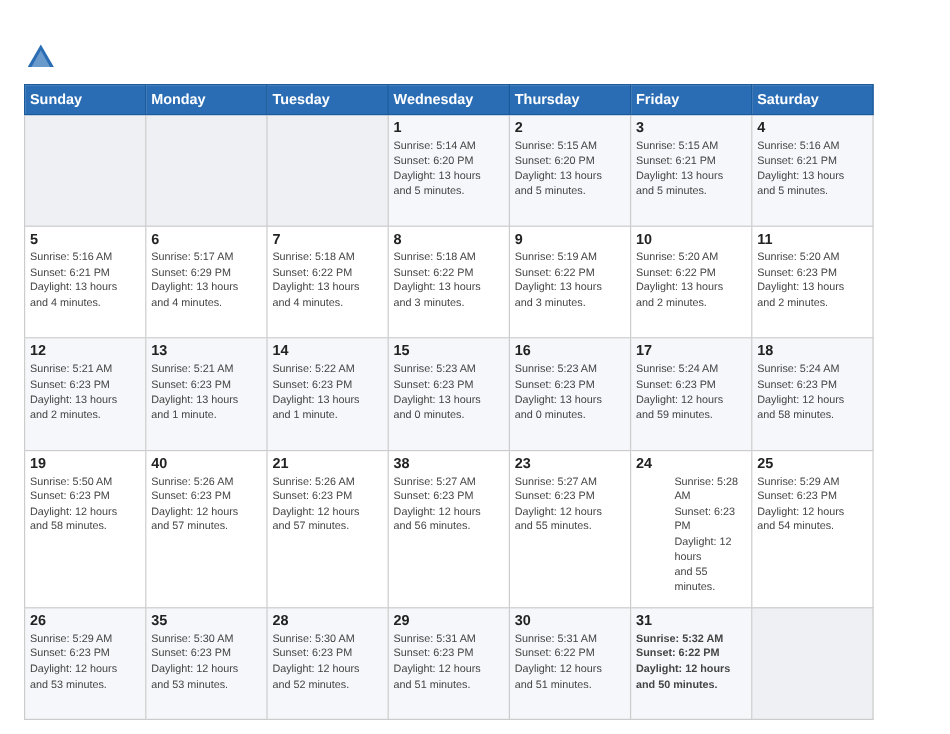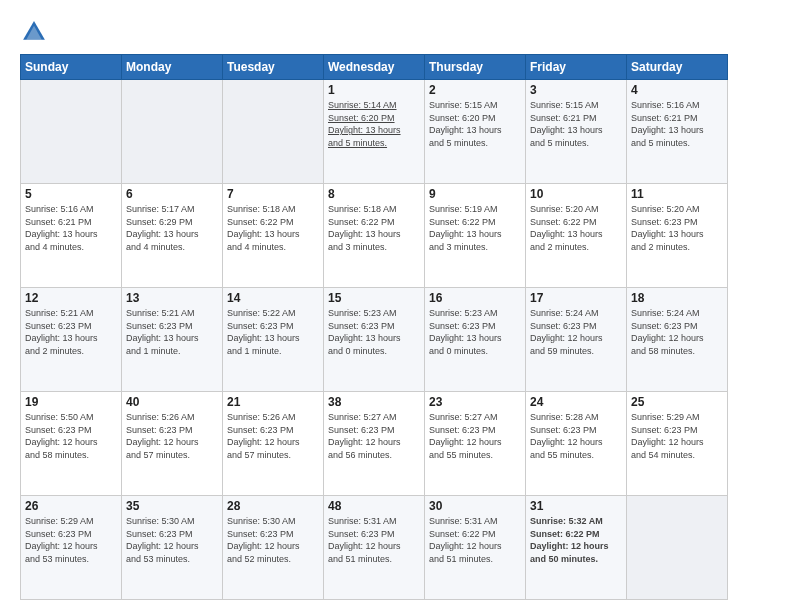--- a/index.html
+++ b/index.html
@@ -6,21 +6,21 @@
     body {
       font-family: Arial, sans-serif;
       background: #fff;
       width: 792px;
       height: 612px;
       overflow: hidden;
     }
     .page {
       width: 748px;
       height: 612px;
-      padding: 18px 20px 12px 20px;
+      padding: 34px 20px 12px 20px;
       display: flex;
       flex-direction: column;
     }
     .header {
       display: flex;
       justify-content: space-between;
       align-items: flex-start;
       margin-bottom: 8px;
     }
     .logo {
@@ -140,21 +140,21 @@
           <th>Saturday</th>
         </tr>
     </thead>
     <tbody id="cal-body">
     <tr>
           <td class="empty"></td>
           <td class="empty"></td>
           <td class="empty"></td>
           <td>
             <span class="day-num">1</span>
-            <div class="day-info" style="white-space: pre-line; text-decoration: underline;">Sunrise: 5:14 AM
+            <div class="day-info" style="white-space: pre-line;">Sunrise: 5:14 AM
 Sunset: 6:20 PM
 Daylight: 13 hours
 and 5 minutes.</div>
           </td>
           <td>
             <span class="day-num">2</span>
             <div class="day-info" style="white-space: pre-line;">Sunrise: 5:15 AM
 Sunset: 6:20 PM
 Daylight: 13 hours
 and 5 minutes.</div>
@@ -307,21 +307,21 @@
           </td>
           <td>
             <span class="day-num">23</span>
             <div class="day-info" style="white-space: pre-line;">Sunrise: 5:27 AM
 Sunset: 6:23 PM
 Daylight: 12 hours
 and 55 minutes.</div>
           </td>
           <td>
             <span class="day-num">24</span>
-            <div class="day-info" style="white-space: pre-line;">Sunrise: 5:28 AM
+            <div class="day-info" style="white-space: pre-line; margin-left: 32px;">Sunrise: 5:28 AM
 Sunset: 6:23 PM
 Daylight: 12 hours
 and 55 minutes.</div>
           </td>
           <td>
             <span class="day-num">25</span>
             <div class="day-info" style="white-space: pre-line;">Sunrise: 5:29 AM
 Sunset: 6:23 PM
 Daylight: 12 hours
 and 54 minutes.</div>
@@ -343,21 +343,21 @@
 and 53 minutes.</div>
           </td>
           <td>
             <span class="day-num">28</span>
             <div class="day-info" style="white-space: pre-line;">Sunrise: 5:30 AM
 Sunset: 6:23 PM
 Daylight: 12 hours
 and 52 minutes.</div>
           </td>
           <td>
-            <span class="day-num">48</span>
+            <span class="day-num">29</span>
             <div class="day-info" style="white-space: pre-line;">Sunrise: 5:31 AM
 Sunset: 6:23 PM
 Daylight: 12 hours
 and 51 minutes.</div>
           </td>
           <td>
             <span class="day-num">30</span>
             <div class="day-info" style="white-space: pre-line;">Sunrise: 5:31 AM
 Sunset: 6:22 PM
 Daylight: 12 hours

